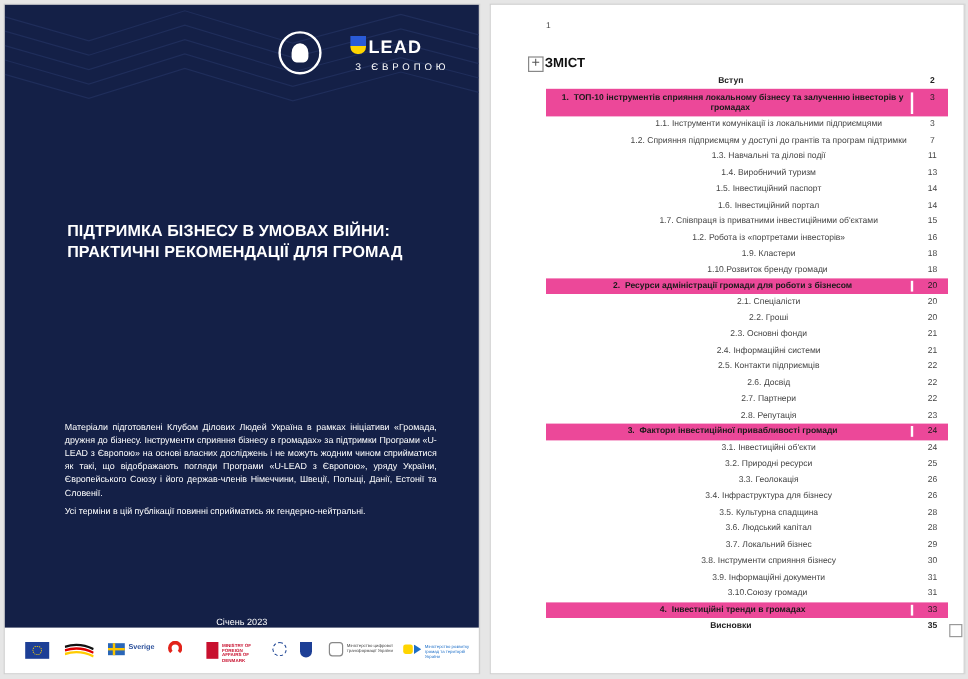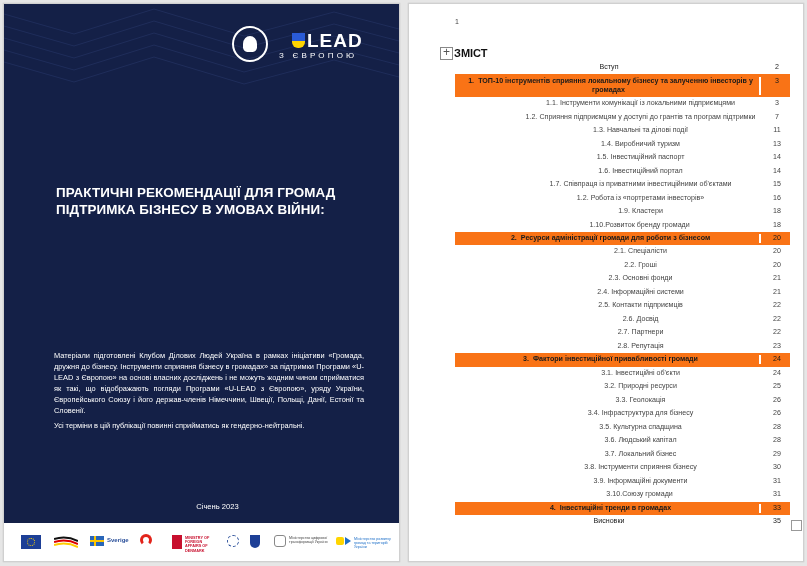--- a/index.html
+++ b/index.html
@@ -4,27 +4,27 @@
 <style>
   html, body { margin:0; padding:0; }
   body { width:807px; height:566px; background:#e6e6e6; position:relative; overflow:hidden; font-family:"Liberation Sans", sans-serif; }
   .page { position:absolute; background:#fff; box-shadow:0 0 1px #b8b8b8; border:1px solid #d0d0d0; box-sizing:border-box; }
   #cover { left:3px; top:3px; width:397px; height:559px; }
   #toc-page { left:408px; top:3px; width:396px; height:559px;text-align:center; }
   .cover-bg { position:absolute; left:0; top:0; width:395px; height:519px; background:#142047; overflow:hidden; }
   .chev { position:absolute; left:0; top:0; width:395px; height:120px; }
   .logo-club { position:absolute; left:228px; top:22px; width:36px; height:36px; border:2px solid #fff; border-radius:50%; box-sizing:border-box; }
   .logo-club .inner { position:absolute; left:9px; top:8px; width:14px; height:16px; background:#fff; border-radius:50% 50% 30% 30%; }
-  .ulead { position:absolute; left:288px; top:26px; color:#fff; font-weight:bold; font-size:19px; letter-spacing:1px; }
+  .ulead { position:absolute; left:288px; top:26px; color:#fff; font-weight:bold; font-size:15px; letter-spacing:1px; }
   .ulead .u { display:inline-block; width:13px; height:15px; vertical-align:-1px; margin-right:2px; background:linear-gradient(#2a5bd7 0 55%, #ffd500 55% 100%); border-radius:0 0 6px 6px; }
-  .ulead-sub { position:absolute; left:275px; top:47px; color:#fff; font-size:8px; letter-spacing:3.2px; }
+  .ulead-sub { position:absolute; left:292px; top:47px; color:#fff; font-size:8px; letter-spacing:3.2px; }
   .title { position:absolute; left:52px; top:180px; color:#fff; font-weight:bold; font-size:13.4px; line-height:17px; letter-spacing:0.1px; }
   .desc { position:absolute; left:50px; top:346px; width:310px; color:#fff; font-size:7.4px; line-height:11px; text-align:justify; }
   .desc p { margin:0 0 4px 0; }
-  .date { position:absolute; left:0; width:395px; top:498px; text-align:center; color:#fff; font-size:7.6px;margin-left:16px; }
+  .date { position:absolute; left:0; width:395px; top:510px; text-align:center; color:#fff; font-size:7.6px; }
   .logos { position:absolute; left:12px; top:528px; height:24px; width:380px; }
   .lg { position:absolute; top:0; }
   .eu { left:5px; top:3px; width:20px; height:14px; background:#1d3f96; }
   .eu:after { content:""; position:absolute; left:6px; top:3px; width:8px; height:8px; border:1px dotted #ffd500; border-radius:50%; box-sizing:border-box; }
   .de { left:38px; top:3px; width:24px; height:14px; }
   .se { left:74px; top:4px; width:14px; height:10px; background:#2966b8; }
   .se:before { content:""; position:absolute; left:4px; top:0; width:2px; height:10px; background:#fcc500; }
   .se:after { content:""; position:absolute; left:0; top:4px; width:14px; height:2px; background:#fcc500; }
   .se-t { left:91px; top:5px; font-size:6px; color:#2a4f9a; font-weight:bold; }
   .pa { left:124px; top:2px; width:12px; height:12px; border:3px solid #e2231a; border-bottom-color:transparent; border-radius:50%; box-sizing:border-box; }
@@ -39,23 +39,23 @@
   .mr-t { left:338px; top:5px; font-size:3.6px; line-height:4.2px; color:#1d6fc8; width:44px; }
   
   .pgnum { position:absolute; left:46px; top:14px; font-size:7px; color:#444; }
   .move-handle { position:absolute; left:31px; top:43px; width:13px; height:13px; border:1px solid #888; box-sizing:border-box; background:#fff; }
   .move-handle:before { content:"+"; position:absolute; left:0; top:-3px; width:11px; text-align:center; font-size:12px; color:#555; }
   .toc-title { position:absolute; left:45px; top:43px; font-weight:bold; font-size:11px; color:#111; }
   .toc { position:absolute; left:46px; top:57px; width:335px; }
   .row { position:relative; display:flex; font-size:7.1px; color:#333; line-height:9px; }
   .row .txt { flex:1; padding:0 0 0 3px; }
   .row .pg { width:26px; padding-left:3px; border-left:1px solid transparent; }
-  .row.l0 { padding:2.2px 0; color:#222; font-weight:normal; }
+  .row.l0 { padding:2.2px 0; color:#222; font-weight:bold; }
   .row.l0 .txt { padding-left:3px; }
-  .row.sec { background:#f97316; font-weight:bold; color:#1a1a1a; padding:2.2px 0; }
+  .row.sec { background:#ec4899; font-weight:bold; color:#1a1a1a; padding:2.2px 0; }
   .row.sec .pg { border-left:2px solid #fff; font-weight:normal; }
   .row.l1 { padding:2.25px 0; color:#444; }
   .row.l1 .txt { padding-left:24px; }
   .row .num { display:inline-block; width:14px; }
   .row.l1 .num { width:16px;margin-left:40px; }
   .corner-box { position:absolute; left:382px; top:516px; width:9px; height:9px; border:1px solid #999; background:#fff; }
 </style>
 </head>
 <body>
 
@@ -69,22 +69,22 @@
         <path d="M0 46 L70 66 L150 41 L240 68 L330 44 L395 61"></path>
         <path d="M0 58 L70 78 L150 53 L240 80 L330 56 L395 73"></path>
       </g>
     </svg>
     <div class="logo-club">
         <div class="inner"></div>
       </div>
     <div class="ulead"><span class="u"></span><span>LEAD</span></div>
     <div class="ulead-sub">З ЄВРОПОЮ</div>
     <div class="title">
+      <div>ПІДТРИМКА БІЗНЕСУ В УМОВАХ ВІЙНИ:</div>
       <div>ПРАКТИЧНІ РЕКОМЕНДАЦІЇ ДЛЯ ГРОМАД</div>
-      <div>ПІДТРИМКА БІЗНЕСУ В УМОВАХ ВІЙНИ:</div>
     </div>
     <div class="desc">
       <p>Матеріали підготовлені Клубом Ділових Людей Україна в рамках ініціативи «Громада, дружня до бізнесу. Інструменти сприяння бізнесу в громадах» за підтримки Програми «U-LEAD з Європою» на основі власних досліджень і не можуть жодним чином сприйматися як такі, що відображають погляди Програми «U-LEAD з Європою», уряду України, Європейського Союзу і його держав-членів Німеччини, Швеції, Польщі, Данії, Естонії та Словенії.</p>
       <p>Усі терміни в цій публікації повинні сприйматись як гендерно-нейтральні.</p>
     </div>
     <div class="date">Січень 2023</div>
   </div>
   <div class="logos">
     <div class="lg eu"></div>
     <svg class="lg de" viewBox="0 0 24 14">

